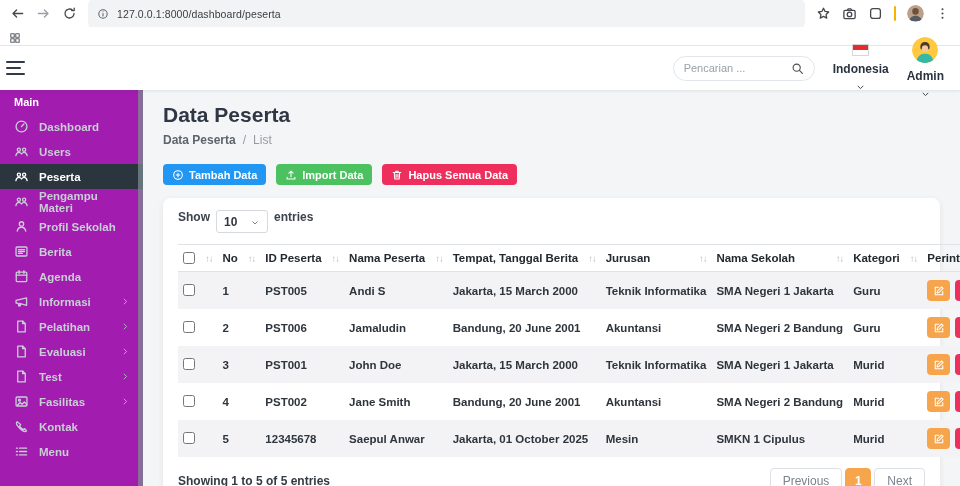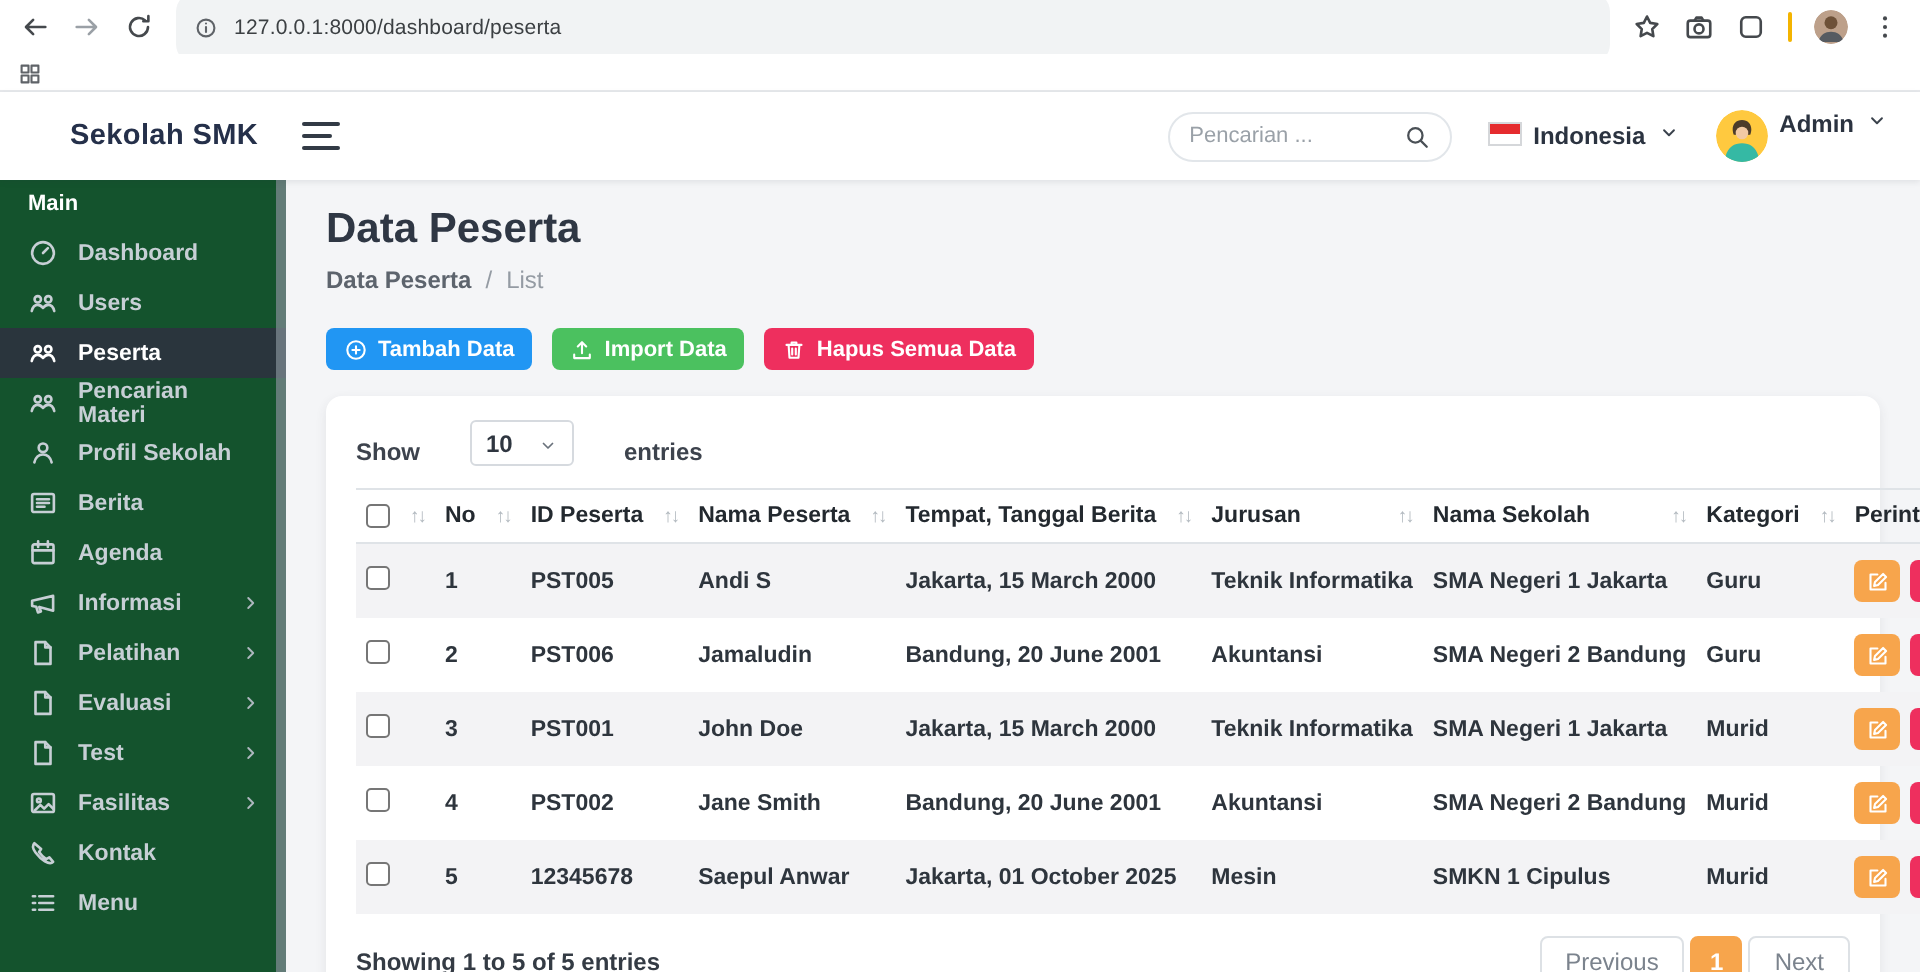--- a/index.html
+++ b/index.html
@@ -33,32 +33,32 @@
   .hamburger { width:19px; height:14px; margin-left:6px; cursor:pointer;
     display:flex; flex-direction:column; justify-content:space-between; }
   .hamburger span { height:2px; background:#323a45; border-radius:1px; }
   .hamburger span:nth-child(1){ width:100%; } .hamburger span:nth-child(2){ width:78%; }
   .hamburger span:nth-child(3){ width:100%; }
   .header-right { margin-left:auto; display:flex; align-items:center; gap:18px; padding-right:16px; }
   .search-pill { width:142px; height:25px; border:1px solid #e2e6ea; border-radius:14px;
     display:flex; align-items:center; padding:0 10px; cursor:text; background:#fff; }
   .search-pill .ph { font-size:11px; color:#9aa1a8; }
   .search-pill .bicon { margin-left:auto; width:13px; height:13px; color:#4a5056; }
-  .lang, .user-chip { display:flex; gap:6px; font-size:12px;
-    font-weight:bold; color:#2b3340; cursor:pointer; }
+  .lang, .user-chip { display:flex; align-items:center; gap:6px; font-size:12px;
+    font-weight:bold; color:#2b3340; cursor:pointer;flex-direction:column; }
   .flag { width:17px; height:12px; border:1px solid #d5d7da; display:flex; flex-direction:column; }
   .flag .t { flex:1; background:#e52b2e; } .flag .b { flex:1; background:#fff; }
   .chev-down { width:11px; height:11px; color:#3a424c; }
   .chev-down svg { width:100%; height:100%; }
   .admin-avatar { width:26px; height:26px; border-radius:50%; overflow:hidden; }
   .admin-avatar svg { width:100%; height:100%; display:block; }
 
   
   .body-row { flex:1; display:flex; background:#f4f5f7; overflow:hidden; }
-  .sidebar { width:143px; flex-shrink:0; background:#14532d; position:relative; overflow:hidden; }
+  .sidebar { width:143px; flex-shrink:0; background:#a21caf; position:relative; overflow:hidden; }
   .sidebar::after { content:""; position:absolute; top:0; right:0; bottom:0; width:5px;
     background:#7d8a92; opacity:.75; }
   .side-section { height:24px; display:flex; align-items:center; padding-left:14px;
     font-size:11px; font-weight:bold; color:#ffffff; }
   .side-item { height:25px; display:flex; align-items:center; gap:10px;
     padding:0 12px 0 14px; font-size:11.5px; font-weight:bold; color:#c7cfd5; cursor:pointer; }
   .side-item.active { background:#2a353d; color:#fff; }
   .s-icon { width:15px; height:15px; flex-shrink:0; }
   .s-icon svg { width:100%; height:100%; }
   .s-chev { width:11px; height:11px; margin-left:auto; color:#aeb8bf; }
@@ -74,21 +74,21 @@
   .btn { height:21px; border:none; border-radius:4px; color:#fff; font-size:11px;
     font-weight:bold; display:inline-flex; align-items:center; gap:5px; padding:0 9px;
     cursor:pointer; font-family:inherit; }
   .btn .bi { width:12px; height:12px; } .btn .bi svg { width:100%; height:100%; }
   .btn-primary { background:#2196f3; } .btn-success { background:#4bc15f; }
   .btn-danger { background:#ee2f5e; }
 
   .card { margin-top:13px; background:#fff; border-radius:8px;
     box-shadow:0 2px 6px rgba(50,60,70,.09); padding:12px 15px 11px; }
   .controls { display:flex; align-items:center; font-size:12px; color:#3d434d; }
-  .length-ctl { display:flex; align-items:flex-end; gap:25px; font-weight:bold; }
+  .length-ctl { display:flex; align-items:flex-start; gap:6px; font-weight:bold; }
   .select-box { width:52px; height:23px; border:1px solid #d6dadf; border-radius:3px;
     display:flex; align-items:center; justify-content:space-between; padding:0 7px;
     font-size:12px; color:#2f3640; cursor:pointer; background:#fff; }
   .select-box .chev-down { width:10px; height:10px; color:#6a727c; }
   .search-ctl { margin-left:auto; display:flex; align-items:center; gap:7px; font-weight:bold; }
   .search-ctl input { width:168px; height:23px; border:1px solid #d6dadf; border-radius:3px;
     outline:none; font-size:12px; padding:0 6px; font-family:inherit; }
 
   table { width:100%; border-collapse:collapse; margin-top:11px; }
   thead th { border-top:1px solid #dfe3e7; border-bottom:1px solid #dfe3e7;
@@ -184,21 +184,20 @@
   <div class="bookmarks-bar">
     <span class="apps-grid"><svg viewBox="0 0 16 16" fill="none" stroke="currentColor" stroke-width="1.4" stroke-linecap="round" stroke-linejoin="round">
           <rect x="2.4" y="2.4" width="4.6" height="4.6"></rect>
           <rect x="9" y="2.4" width="4.6" height="4.6"></rect>
           <rect x="2.4" y="9" width="4.6" height="4.6"></rect>
           <rect x="9" y="9" width="4.6" height="4.6"></rect>
         </svg></span>
   </div>
 
   <div class="app-header">
-    <div class="brand">Sekolah SMK</div>
     <div class="hamburger">
         <span></span>
         <span></span>
         <span></span>
       </div>
     <div class="header-right">
       <div class="search-pill">
         <span class="ph">Pencarian ...</span>
         <span class="bicon">
             <svg viewBox="0 0 16 16" fill="none" stroke="currentColor" stroke-width="1.4" stroke-linecap="round" stroke-linejoin="round">
@@ -261,21 +260,21 @@
                 <path d="M2 12.3c.5-2.2 1.8-3.3 3.2-3.3 1.1 0 2 .6 2.8 1.6.8-1 1.7-1.6 2.8-1.6 1.4 0 2.7 1.1 3.2 3.3"></path>
               </svg></span>
             <span>Peserta</span>
           </div>
           <div class="side-item">
             <span class="s-icon"><svg viewBox="0 0 16 16" fill="none" stroke="currentColor" stroke-width="1.4" stroke-linecap="round" stroke-linejoin="round">
                 <circle cx="5.2" cy="6" r="1.7"></circle>
                 <circle cx="10.8" cy="6" r="1.7"></circle>
                 <path d="M2 12.3c.5-2.2 1.8-3.3 3.2-3.3 1.1 0 2 .6 2.8 1.6.8-1 1.7-1.6 2.8-1.6 1.4 0 2.7 1.1 3.2 3.3"></path>
               </svg></span>
-            <span>Pencarian Materi</span>
+            <span>Pengampu Materi</span>
           </div>
           <div class="side-item">
             <span class="s-icon"><svg viewBox="0 0 16 16" fill="none" stroke="currentColor" stroke-width="1.4" stroke-linecap="round" stroke-linejoin="round">
                 <circle cx="8" cy="5.2" r="2.3"></circle>
                 <path d="M3.4 13c.7-2.9 2.6-4.2 4.6-4.2s3.9 1.3 4.6 4.2"></path>
               </svg></span>
             <span>Profil Sekolah</span>
           </div>
           <div class="side-item">
             <span class="s-icon"><svg viewBox="0 0 16 16" fill="none" stroke="currentColor" stroke-width="1.4" stroke-linecap="round" stroke-linejoin="round">

